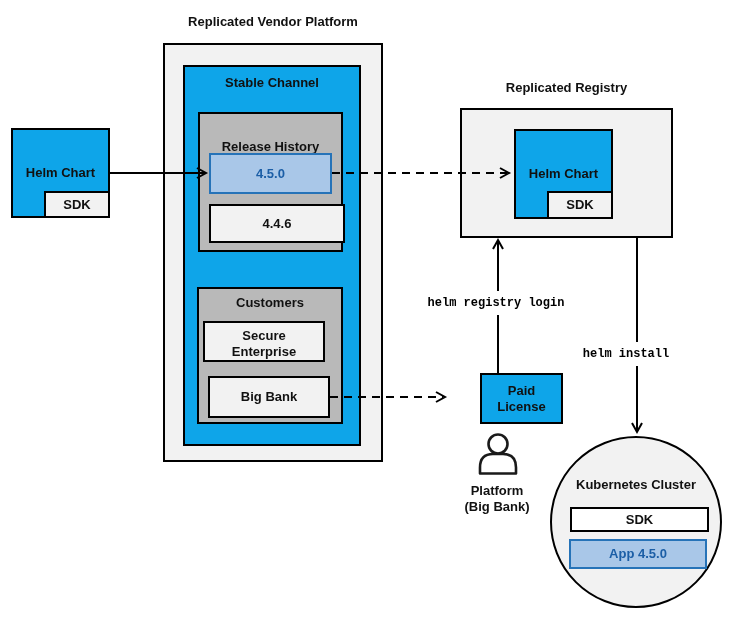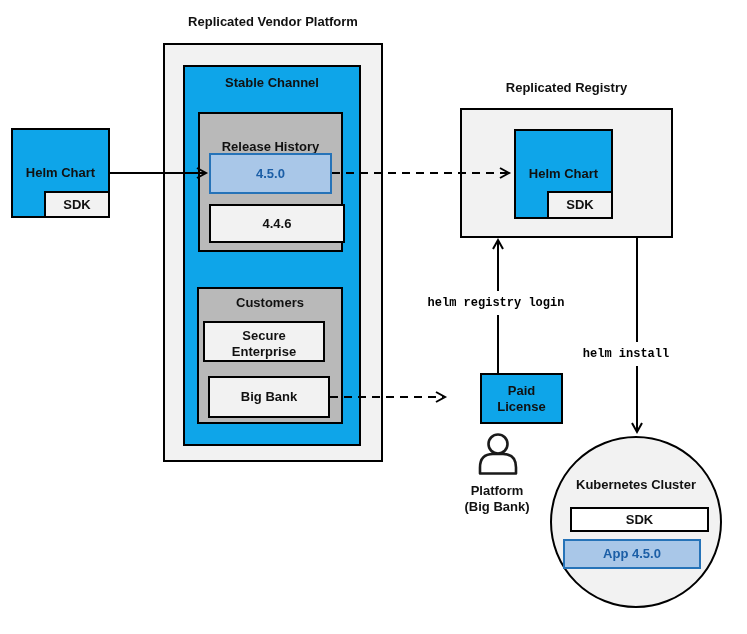--- a/index.html
+++ b/index.html
@@ -95,21 +95,21 @@
   <div class="lbl two-line" style="position:absolute;left:447px;top:483px;width:100px;">
     <span>Platform</span>
     <span>(Big Bank)</span>
   </div>
 
   <div class="box fill-light" style="left:550px;top:436px;width:172px;height:172px;border-radius:50%;">
     <div class="lbl" style="position:absolute;left:0;top:39px;width:100%;">Kubernetes Cluster</div>
     <div class="box flexc lbl fill-white" style="left:18px;top:69px;width:139px;height:25px;">
       <span>SDK</span>
     </div>
-    <div class="box flexc lbl highlight" style="left:11px;top:101px;width:138px;height:30px;">
+    <div class="box flexc lbl highlight" style="left:17px;top:101px;width:138px;height:30px;">
       <span>App 4.5.0</span>
     </div>
   </div>
 
   <svg class="overlay" viewBox="0 0 747 634">
     <g stroke="#000000" stroke-width="2" fill="none">
 
       <path d="M110,173 H206"></path>
       <path d="M197,168 L206,173 L197,178"></path>
 

